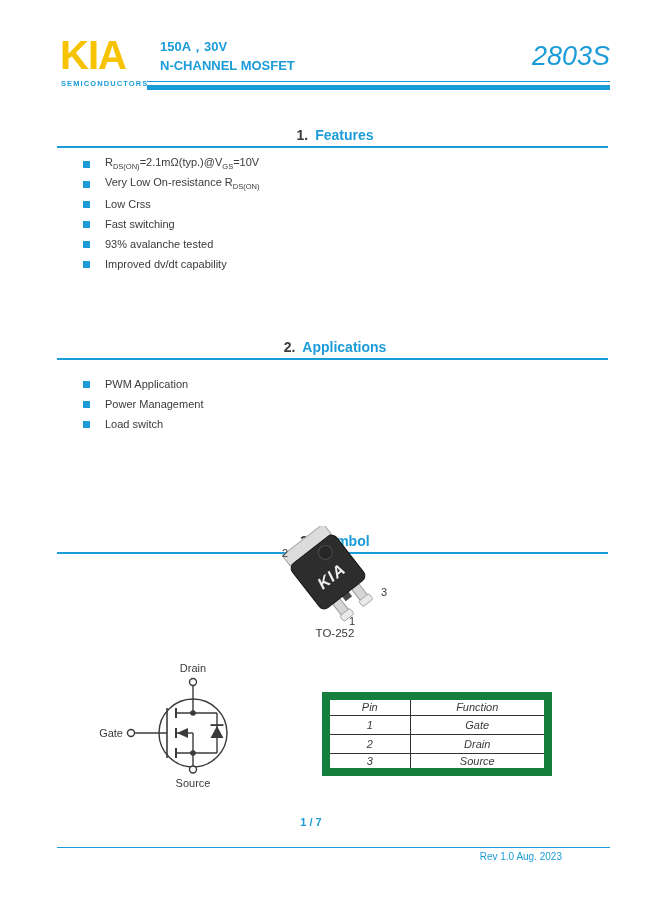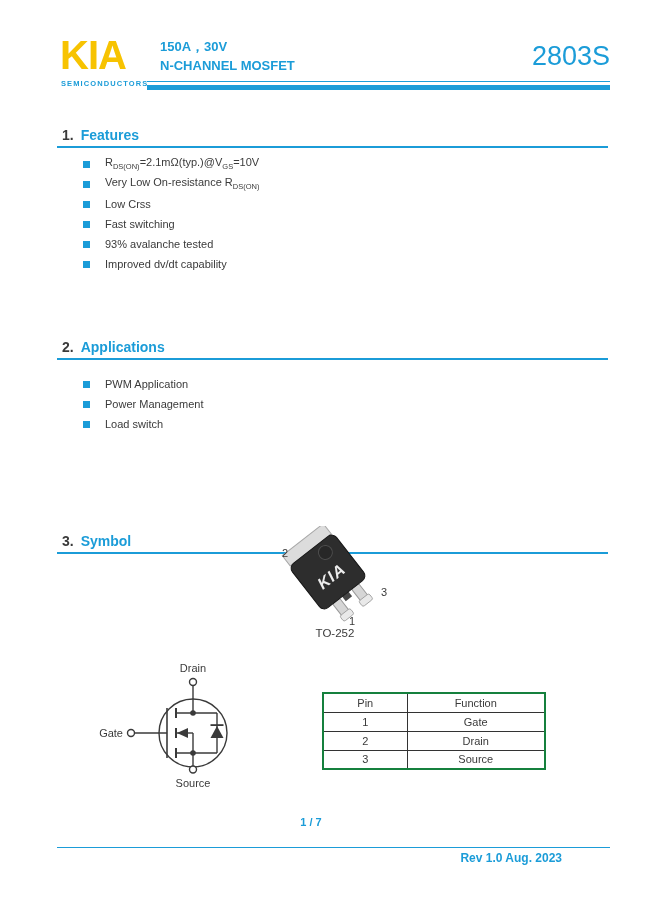--- a/index.html
+++ b/index.html
@@ -30,30 +30,31 @@
   }
   .hdr-rating{
     position:absolute;left:160px;top:37px;
     font-size:13px;font-weight:bold;line-height:19px;
     color:var(--accent);
   }
   .part-number{
     position:absolute;right:39px;top:41px;
     font-size:27px;font-weight:400;
     color:var(--accent);
+    font-style:italic;
   }
   .hdr-line-thin{position:absolute;left:147px;top:81px;width:463px;height:1px;background:var(--accent);}
   .hdr-line-thick{position:absolute;left:147px;top:85px;width:463px;height:5px;background:var(--accent);}
 
   
   .sec-head{
     position:absolute;left:57px;width:551px;height:22px;
     border-bottom:2px solid var(--accent);
     padding-left:5px;
-    font-size:14px;font-weight:bold;line-height:18px;
+    font-size:14px;font-weight:bold;line-height:18px;text-align:center;
   }
   .sec-head .num{color:var(--text);margin-right:7px;}
   .sec-head .ttl{color:var(--accent);}
   #features-head{top:126px;}
   #applications-head{top:338px;}
   #symbol-head{top:498px;margin-top:34px;}
 
   
   ul.blist{position:absolute;left:75px;width:520px;list-style:none;}
   #features-list{top:154px;}
@@ -80,33 +81,33 @@
   table.pin-table{
     position:absolute;left:322px;top:692px;
     border-collapse:collapse;
     font-size:11px;color:var(--text);
   }
   table.pin-table td,table.pin-table th{
     border:1px solid #333;
     height:19px;text-align:center;font-weight:normal;
     padding:0 4px;
   }
-  table.pin-table{border:2px solid #15803d;}
+  table.pin-table{border:8px solid #15803d;font-style:italic;}
   table.pin-table .col-pin{width:84px;}
   table.pin-table .col-fn{width:138px;}
 
   
   .ftr-line{position:absolute;left:57px;top:847px;width:553px;height:1px;background:var(--accent);}
   .ftr-page{
     position:absolute;left:281px;top:816px;width:60px;text-align:center;
     font-size:11px;font-weight:bold;color:var(--accent);
   }
   .ftr-rev{
     position:absolute;right:87px;top:851px;
-    font-size:12px;font-weight:bold;color:var(--accent);text-align:right;
+    font-size:10px;font-weight:normal;color:var(--accent);text-align:right;
   }
 
   svg text{font-family:"Liberation Sans",sans-serif;}
 </style>
 </head>
 <body>
 
 <div class="page">
 
   <div class="logo-text">KIA</div>

